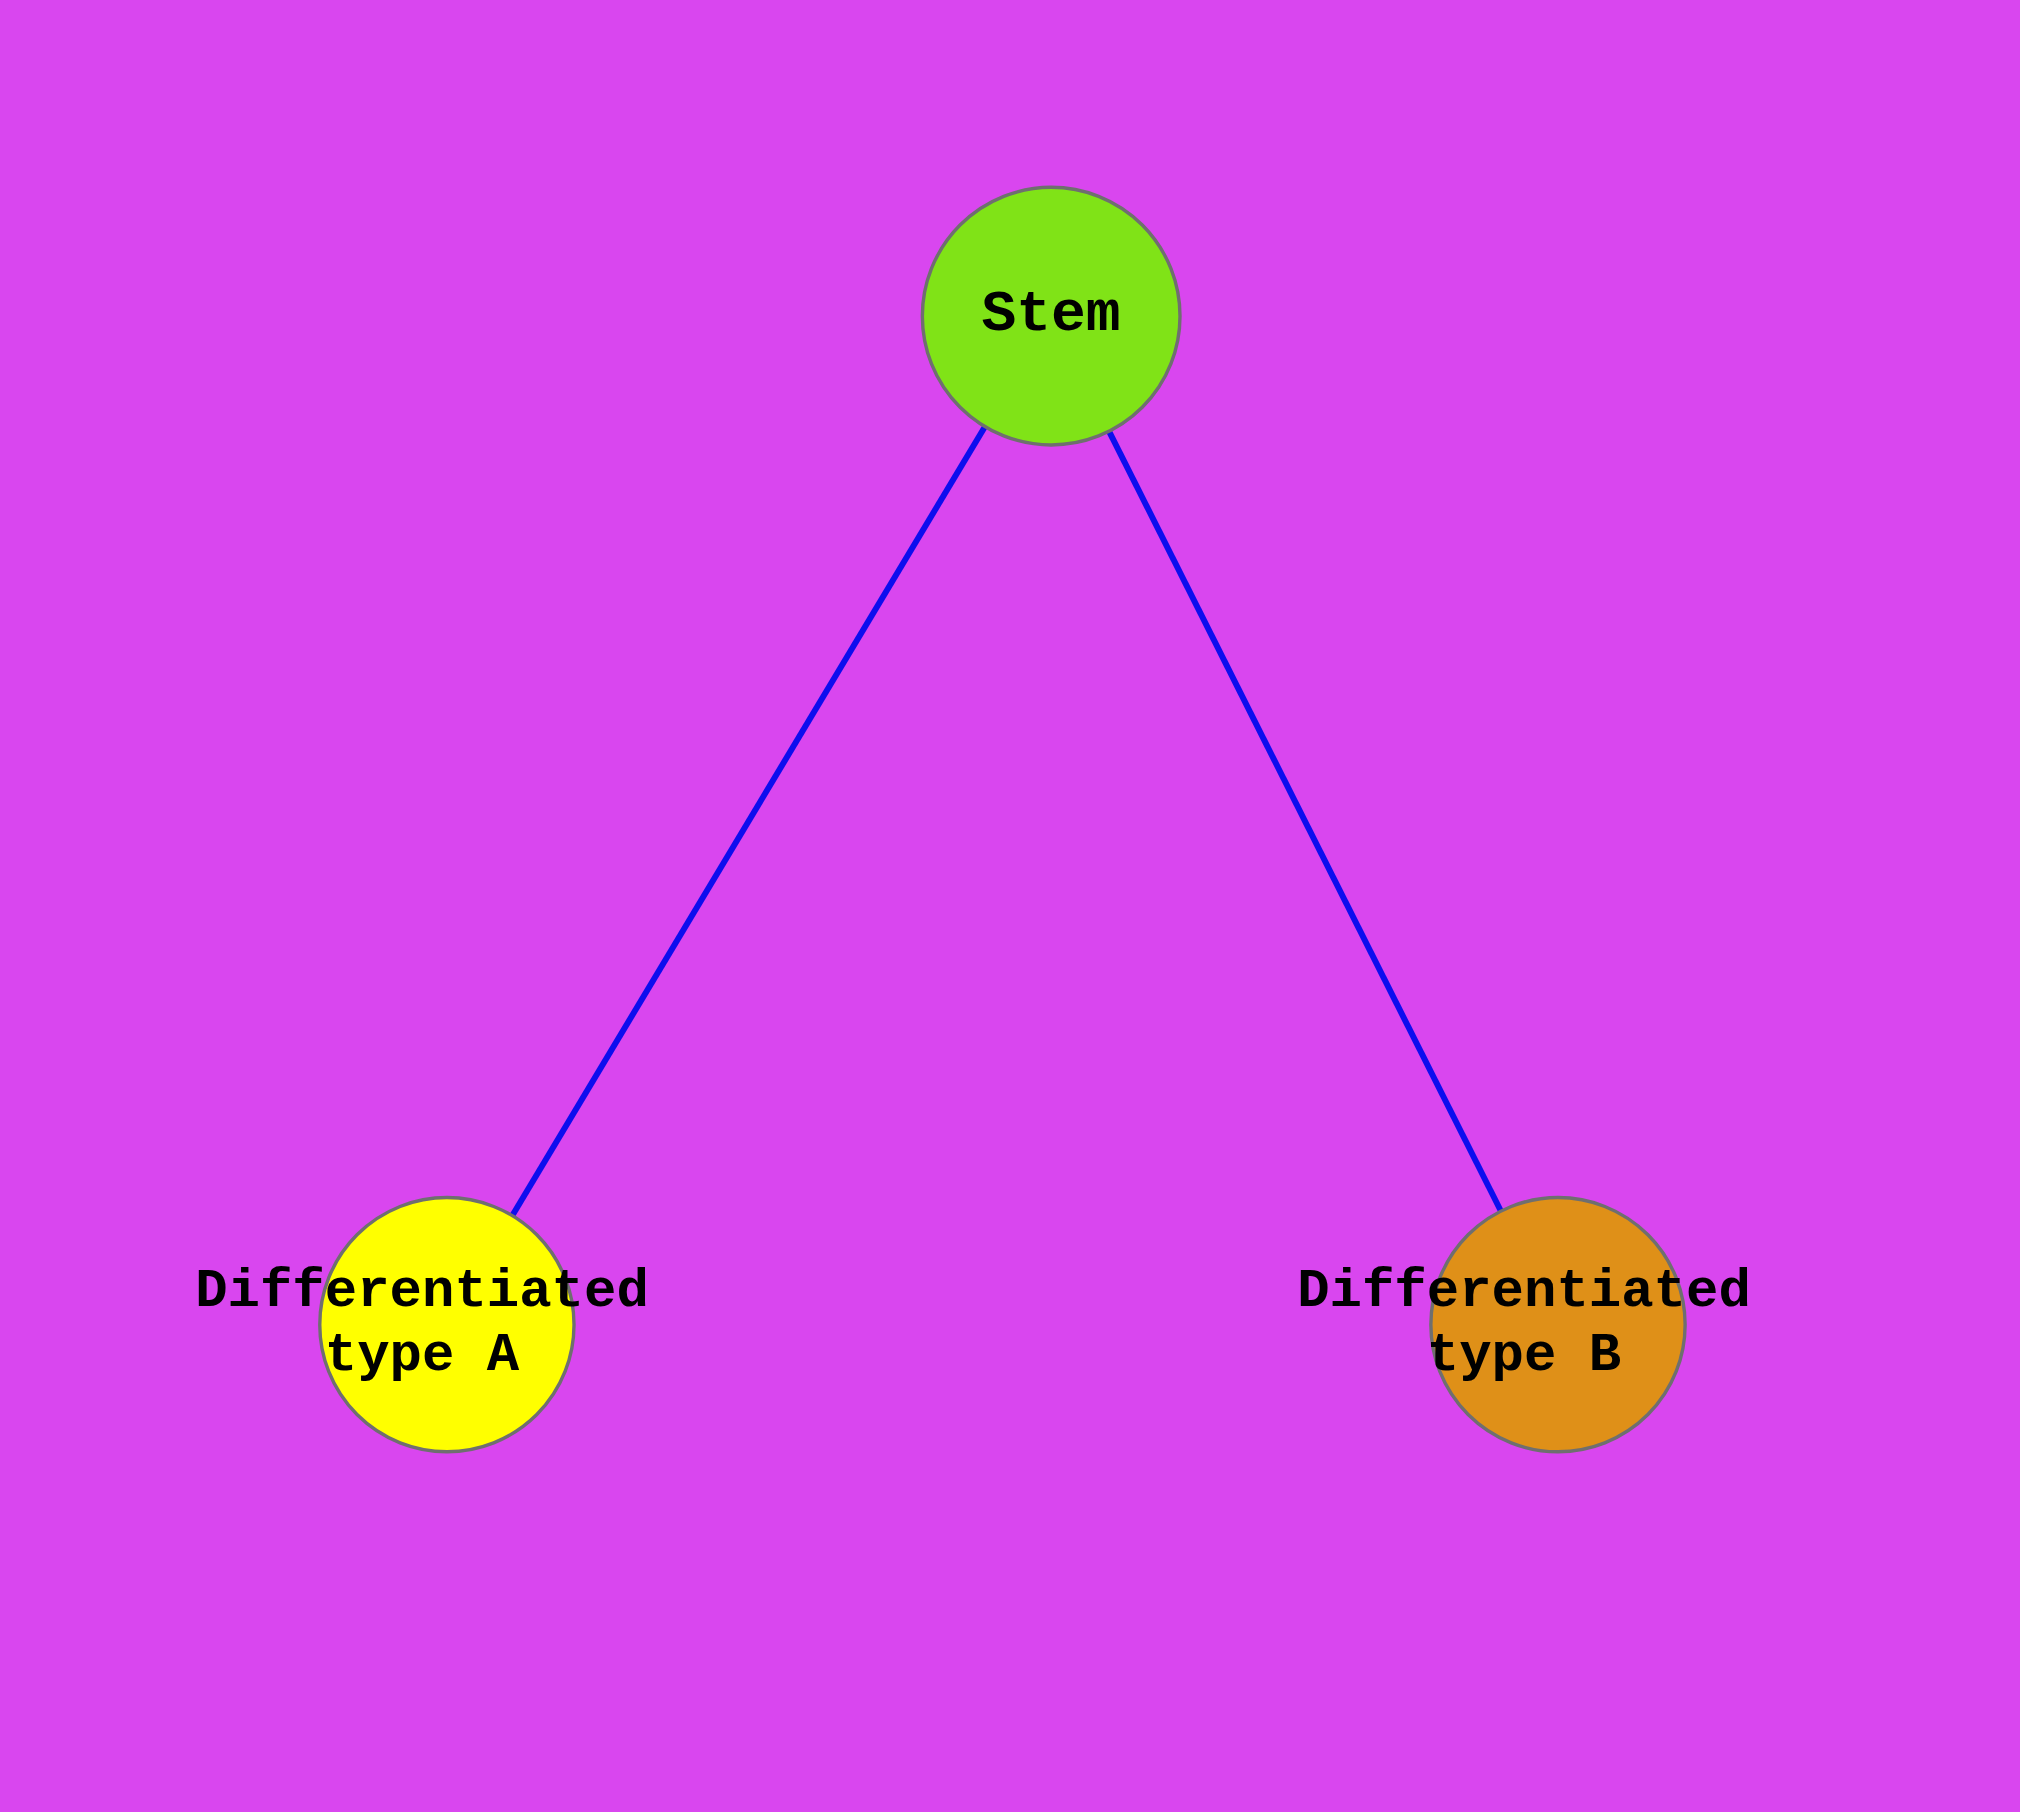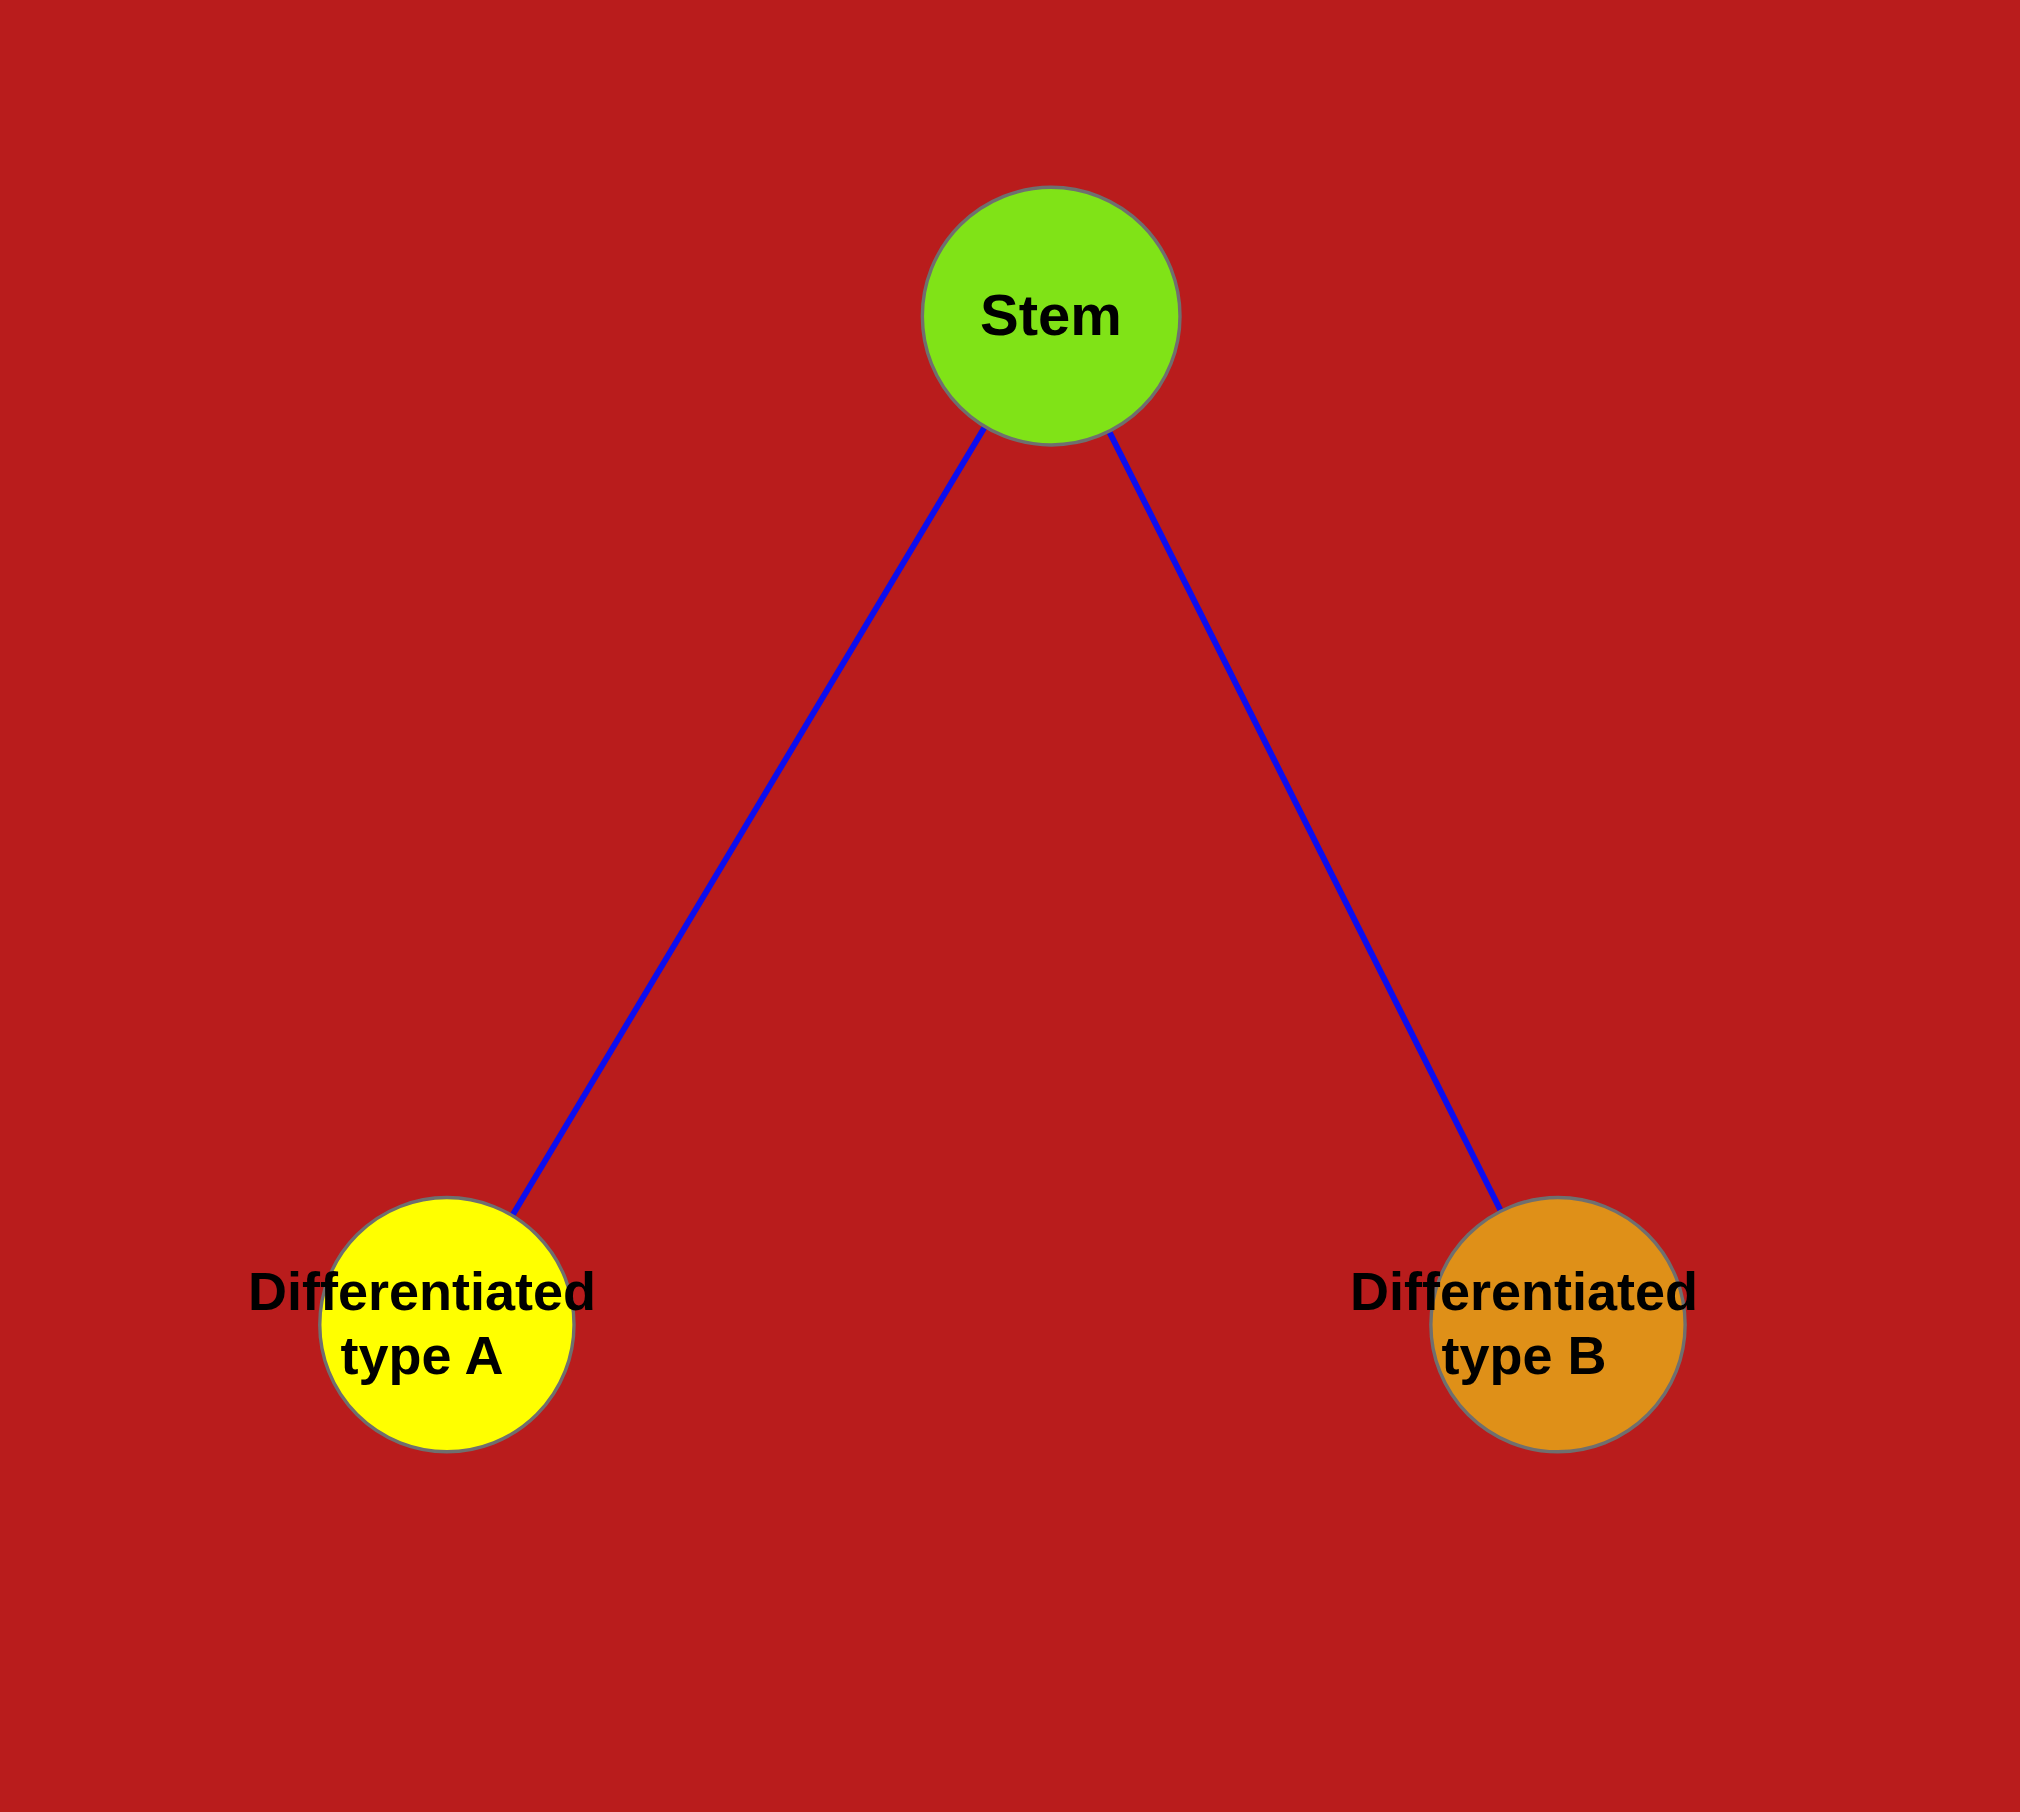--- a/index.html
+++ b/index.html
@@ -43,21 +43,21 @@
   }
   .label-type-b {
     left: 1524px;
     top: 1324px;
     font-size: 54px;
   }
 </style>
 </head>
 <body>
 
-<div class="canvas" style="background: #b91c1c;">
+<div class="canvas" style="background: #d946ef; font-family: Liberation Mono, monospace;">
   <svg width="2021" height="1812" viewBox="0 0 2384 2138">
 
     <line x1="1240" y1="373" x2="527" y2="1563" stroke-width="7" stroke="#0d0dee"></line>
     <line x1="1240" y1="373" x2="1838" y2="1563" stroke-width="7" stroke="#0d0dee"></line>
 
     <circle cx="1240" cy="373" r="152" stroke-width="4" stroke="#6f6f6f" fill="#80e317"></circle>
     <circle cx="527" cy="1563" r="150" stroke-width="4" stroke="#6f6f6f" fill="#ffff00"></circle>
     <circle cx="1838" cy="1563" r="150" stroke-width="4" stroke="#6f6f6f" fill="#df9018"></circle>
   </svg>
 

